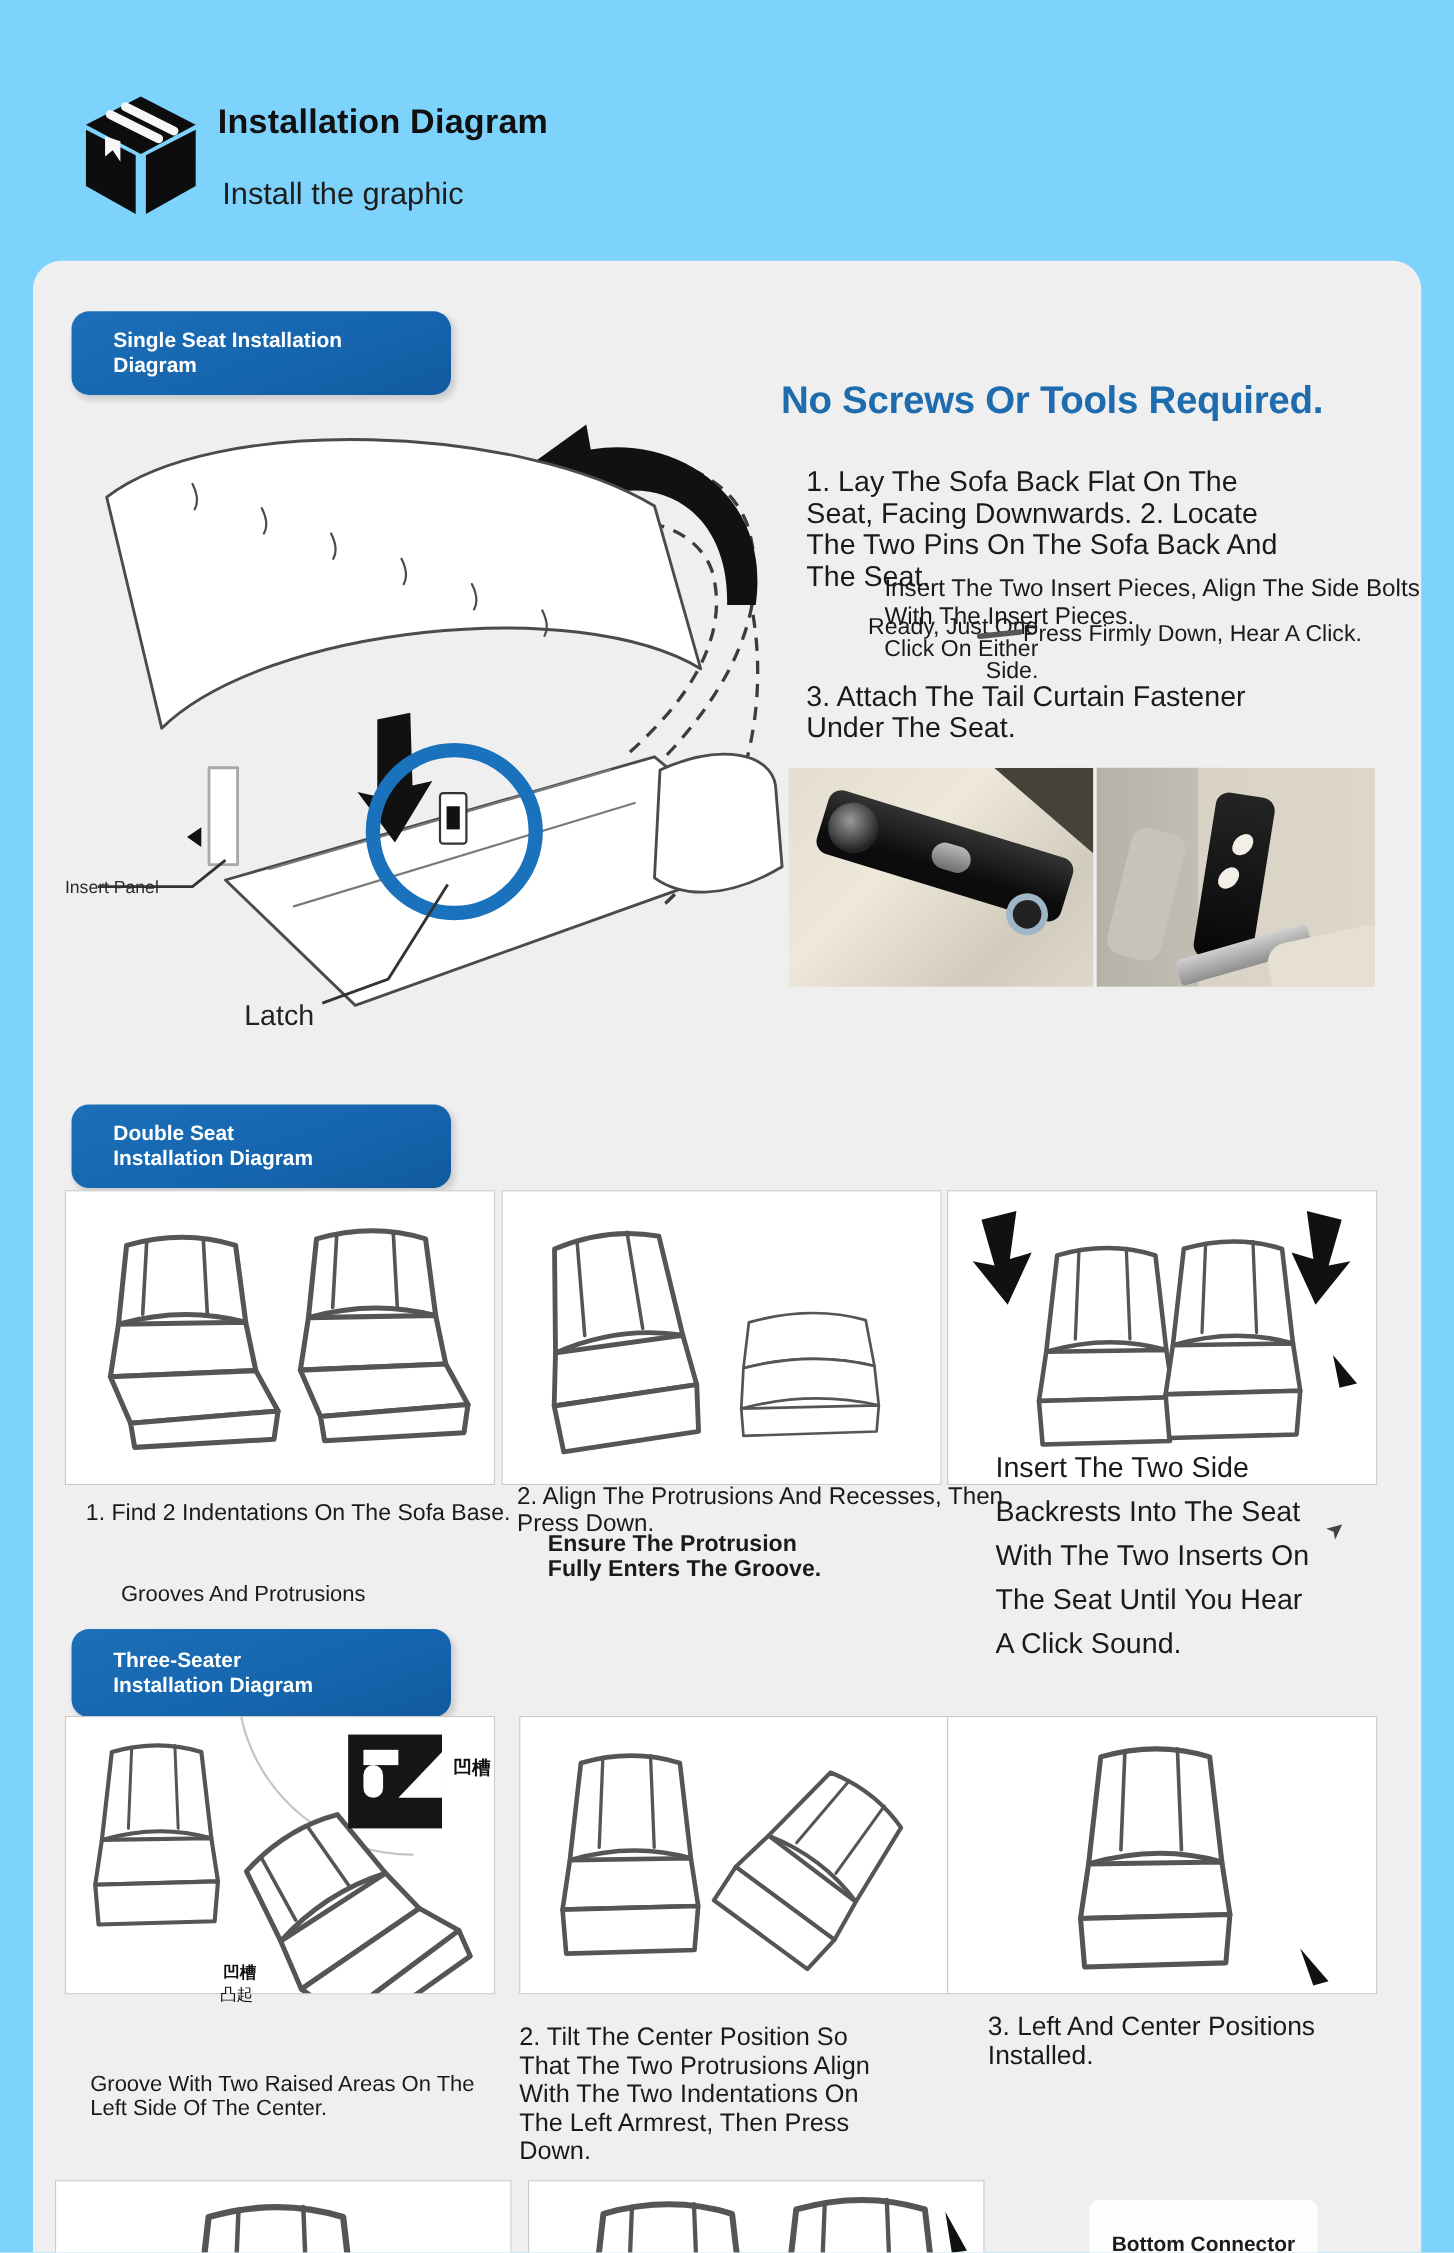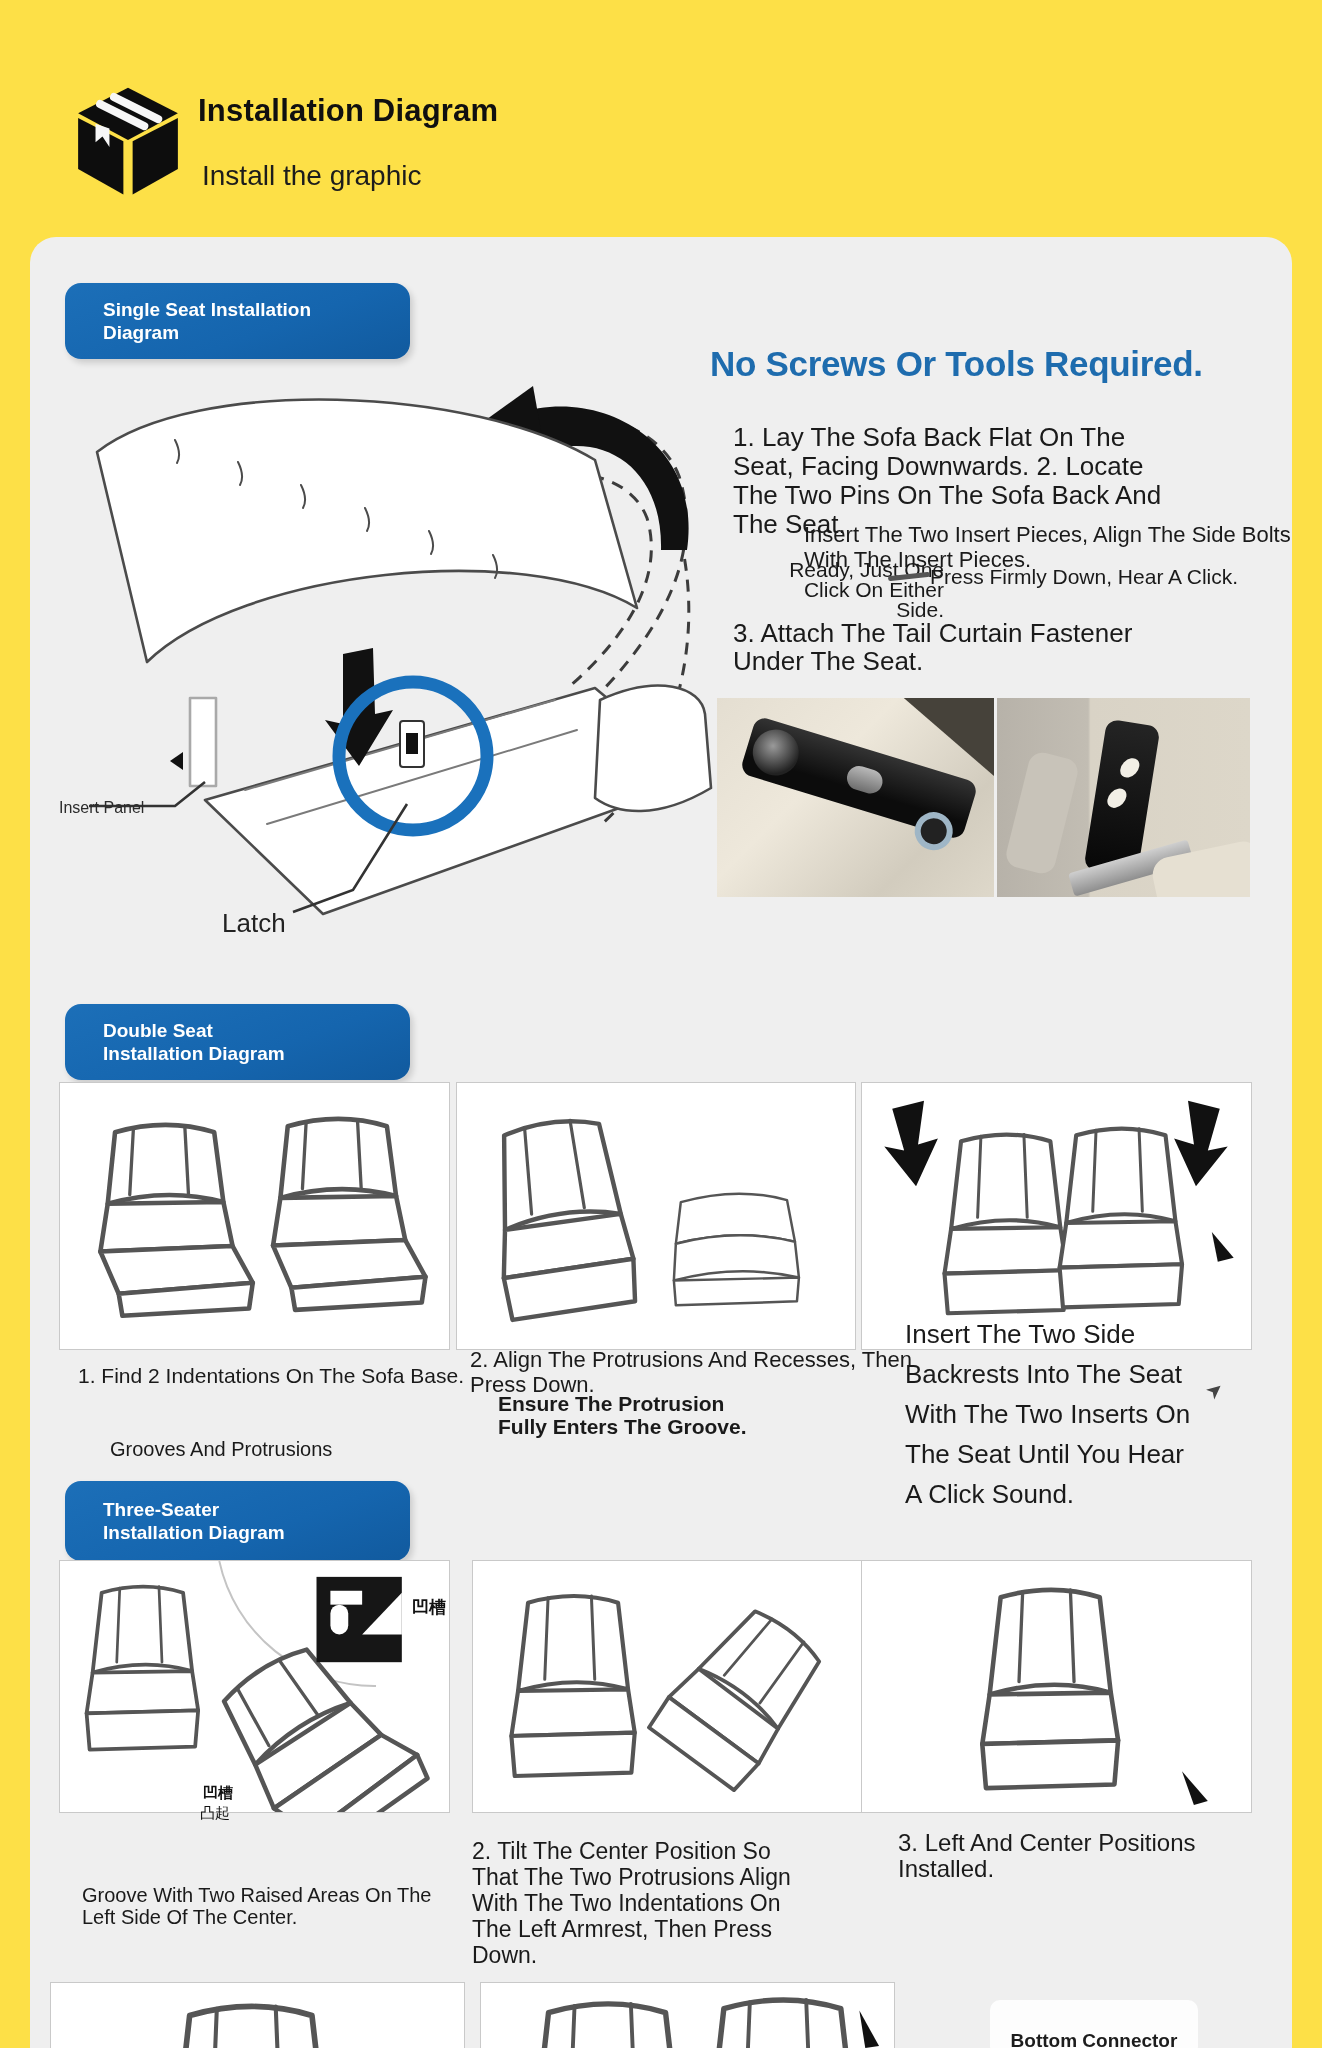--- a/index.html
+++ b/index.html
@@ -1,16 +1,16 @@
 <!DOCTYPE html>
 <html><head>
 <meta charset="utf-8">
 <style>
   html,body{margin:0;padding:0;}
-  .page{position:relative;width:1322px;height:2048px;background:#fde047;overflow:hidden;
+  .page{position:relative;width:1322px;height:2048px;background:#7dd3fc;overflow:hidden;
         font-family:"Liberation Sans",sans-serif;color:#1a1a1a;}
   .abs{position:absolute;}
 
   
   .header-icon{left:70px;top:80px;width:116px;height:120px;}
   .header-title{left:198px;top:93px;font-size:31px;font-weight:bold;color:#101010;letter-spacing:.2px;}
   .header-sub{left:202px;top:160px;font-size:28px;color:#1c1c1c;}
 
   
   .card{left:30px;top:237px;width:1262px;height:1811px;background:#efefef;border-radius:26px 26px 0 0;}

